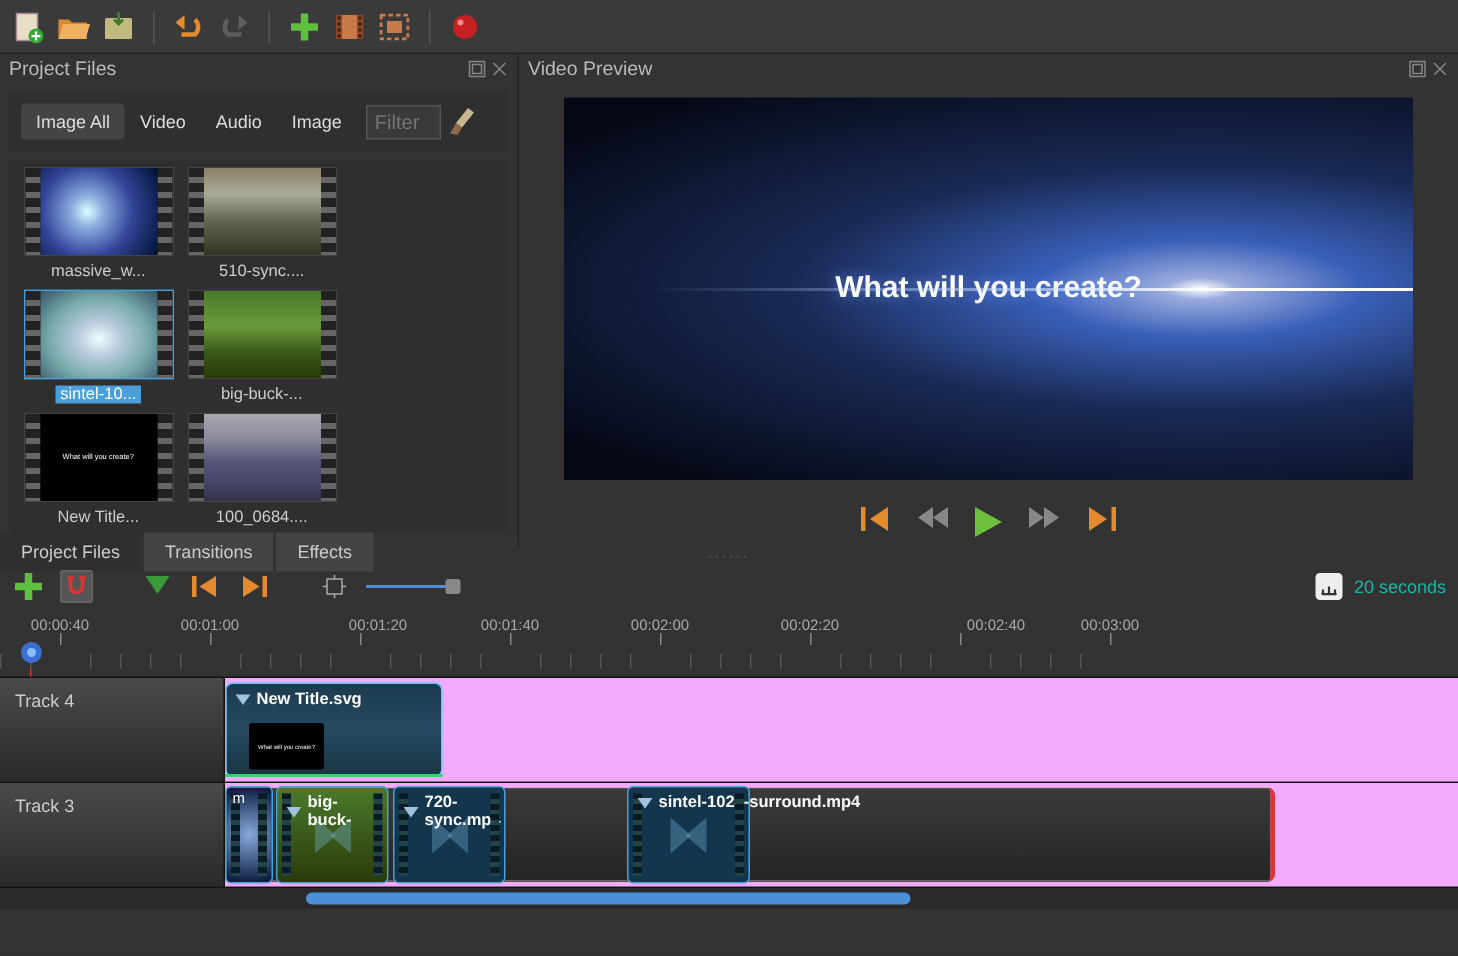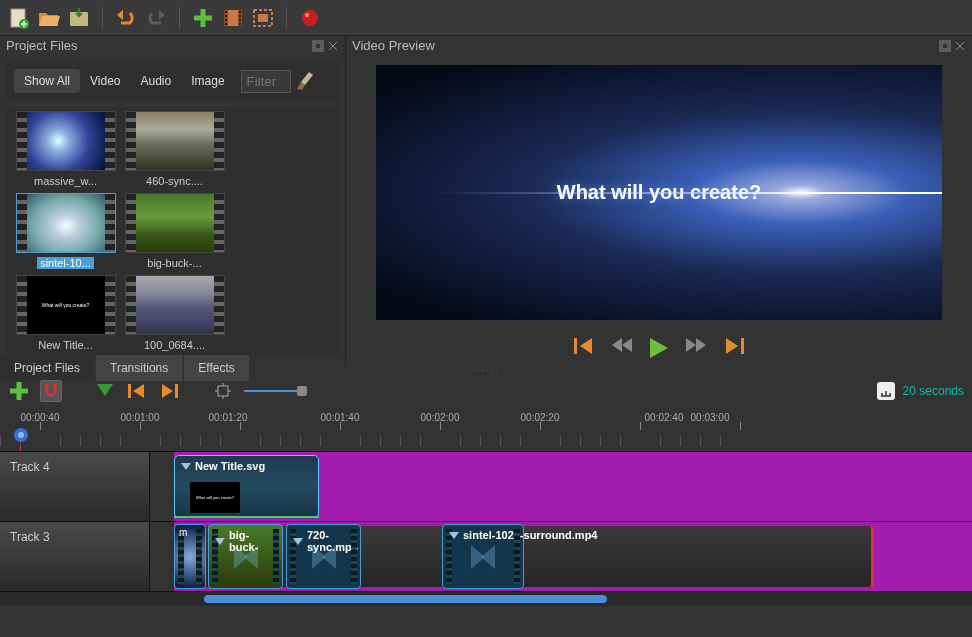--- a/index.html
+++ b/index.html
@@ -71,21 +71,21 @@
 .ruler-ticks { position: absolute; inset: 0; }
 .ruler-label { position: absolute; top: 4px; font-size: 10px; color: #aaa; transform: translateX(-50%); }
 .ruler-tick-major { position: absolute; top: 14px; height: 8px; width: 1px; background: #888; }
 .ruler-tick-minor { position: absolute; top: 28px; height: 10px; width: 1px; background: #555; }
 .playhead { position: absolute; top: 20px; left: 14px; pointer-events: none; }
 .playhead-line { position: absolute; top: 18px; left: 6px; width: 1px; height: 200px; background: #d33; }
 
 .tracks { }
 .track-row { display: flex; height: 70px; border-bottom: 1px solid #111; }
 .track-header { width: 150px; background: linear-gradient(to bottom, #4a4a4a, #2a2a2a); color: #ccc; padding: 8px 10px; font-size: 12px; border-right: 1px solid #111; }
-.track-content { flex: 1; background: #a21caf; position: relative; margin-left: 24px; }
+.track-content { flex: 1; background: #f0abfc; position: relative; }
 
 .clip { position: absolute; top: 3px; bottom: 3px; border-radius: 5px; }
 .clip.title-clip { background: linear-gradient(to bottom, #1d3a4f 0%, #254a60 50%, #1a3545 100%); border: 1px solid #5fc8ff; }
 .clip.title-clip::after { content: ""; position: absolute; left:-1px; right:-1px; bottom: -1px; height: 2px; background: #2fd86f; }
 .clip.audio-extent { background: linear-gradient(to bottom, #3a3a3a 0%, #252525 100%); border: 1px solid #555; border-left: 3px solid #3a8; border-right: 3px solid #d33; }
 .clip-label { color: #fff; font-size: 11px; font-weight: bold; padding: 4px 6px; display: flex; align-items: center; gap: 4px; }
 .clip-thumb-body { position: absolute; top: 26px; bottom: 4px; left: 6px; right: 6px; background: #333; border-radius: 2px; }
 .mini-thumb { position: absolute; top: 2px; bottom: 2px; width: 70px; background: #13364d; border: 1px solid #4aa0d8; border-radius: 4px; display: flex; align-items: center; justify-content: center; }
 .mini-thumb::before, .mini-thumb::after { content:""; position:absolute; top:4px; bottom:4px; width:6px; background: repeating-linear-gradient(#0a1a26 0 4px, #244 4px 7px); }
 .mini-thumb::before{left:3px;} .mini-thumb::after{right:3px;}
@@ -188,21 +188,21 @@
             <rect x="1" y="1" width="10" height="10" fill="none" stroke="#aaa"></rect>
             <rect x="3" y="3" width="6" height="6" fill="none" stroke="#aaa"></rect>
           </svg>
         <svg class="panel-header-icon" viewBox="0 0 12 12">
             <path d="M2 2l8 8M10 2l-8 8" stroke="#aaa"></path>
           </svg>
       </div>
     </div>
 
     <div class="filter-bar">
-      <div class="filter-tab active">Show All</div>
+      <div class="filter-tab active">Image All</div>
       <div class="filter-tab">Video</div>
       <div class="filter-tab">Audio</div>
       <div class="filter-tab">Image</div>
       <input class="filter-input" placeholder="Filter" style="">
       <div class="clear-filter">
         <svg width="18" height="20">
             <path d="M12 0l4 3-8 10-4-3z" fill="#c8b890"></path>
             <path d="M4 10l4 3-3 5-5-1z" fill="#8a6a4a"></path>
           </svg>
       </div>
@@ -216,21 +216,21 @@
           <div class="thumb-content" style="background:radial-gradient(circle at 40% 50%, #dff 0%, #8ad 20%, #349 55%, #013 100%)"></div>
           </div>
         <div class="file-label">massive_w...</div>
       </div>
       <div class="file-item">
         <div class="file-thumb">
             <div class="sprocket left"></div>
             <div class="sprocket right"></div>
           <div class="thumb-content" style="background:linear-gradient(#8a8066 0%,#aa9 30%,#665 60%,#332 100%)"></div>
           </div>
-        <div class="file-label">460-sync....</div>
+        <div class="file-label">510-sync....</div>
       </div>
       <div class="file-item">
         <div class="file-thumb selected">
             <div class="sprocket left"></div>
             <div class="sprocket right"></div>
           <div class="thumb-content" style="background:radial-gradient(ellipse at 50% 55%, #eff 0%, #bcd 25%, #7aa 60%,#356 100%)"></div>
           </div>
         <div class="file-label selected">sintel-10...</div>
       </div>
       <div class="file-item">
@@ -378,21 +378,21 @@
           <div class="ruler-label" style="left: 40px;">00:00:40</div>
           <div class="ruler-tick-major" style="left: 40px;"></div>
           <div class="ruler-tick-minor" style="left: 20px;"></div>
           <div class="ruler-tick-minor" style="left: 0px;"></div>
           <div class="ruler-label" style="left: 140px;">00:01:00</div>
           <div class="ruler-tick-major" style="left: 140px;"></div>
           <div class="ruler-tick-minor" style="left: 120px;"></div>
           <div class="ruler-tick-minor" style="left: 100px;"></div>
           <div class="ruler-tick-minor" style="left: 80px;"></div>
           <div class="ruler-tick-minor" style="left: 60px;"></div>
-          <div class="ruler-label" style="left: 228px;">00:01:20</div>
+          <div class="ruler-label" style="left: 252px;">00:01:20</div>
           <div class="ruler-tick-major" style="left: 240px;"></div>
           <div class="ruler-tick-minor" style="left: 220px;"></div>
           <div class="ruler-tick-minor" style="left: 200px;"></div>
           <div class="ruler-tick-minor" style="left: 180px;"></div>
           <div class="ruler-tick-minor" style="left: 160px;"></div>
           <div class="ruler-label" style="left: 340px;">00:01:40</div>
           <div class="ruler-tick-major" style="left: 340px;"></div>
           <div class="ruler-tick-minor" style="left: 320px;"></div>
           <div class="ruler-tick-minor" style="left: 300px;"></div>
           <div class="ruler-tick-minor" style="left: 280px;"></div>
@@ -408,21 +408,21 @@
           <div class="ruler-tick-minor" style="left: 520px;"></div>
           <div class="ruler-tick-minor" style="left: 500px;"></div>
           <div class="ruler-tick-minor" style="left: 480px;"></div>
           <div class="ruler-tick-minor" style="left: 460px;"></div>
           <div class="ruler-label" style="left: 664px;">00:02:40</div>
           <div class="ruler-tick-major" style="left: 640px;"></div>
           <div class="ruler-tick-minor" style="left: 620px;"></div>
           <div class="ruler-tick-minor" style="left: 600px;"></div>
           <div class="ruler-tick-minor" style="left: 580px;"></div>
           <div class="ruler-tick-minor" style="left: 560px;"></div>
-          <div class="ruler-label" style="left: 710px; text-align: right;">00:03:00</div>
+          <div class="ruler-label" style="left: 740px; text-align: right;">00:03:00</div>
           <div class="ruler-tick-major" style="left: 740px;"></div>
           <div class="ruler-tick-minor" style="left: 720px;"></div>
           <div class="ruler-tick-minor" style="left: 700px;"></div>
           <div class="ruler-tick-minor" style="left: 680px;"></div>
           <div class="ruler-tick-minor" style="left: 660px;"></div>
         </div>
       <div class="playhead">
         <svg width="14" height="20">
             <circle cx="7" cy="7" r="7" fill="#3a6fcf"></circle>
             <circle cx="7" cy="7" r="3" fill="#8bf"></circle>

